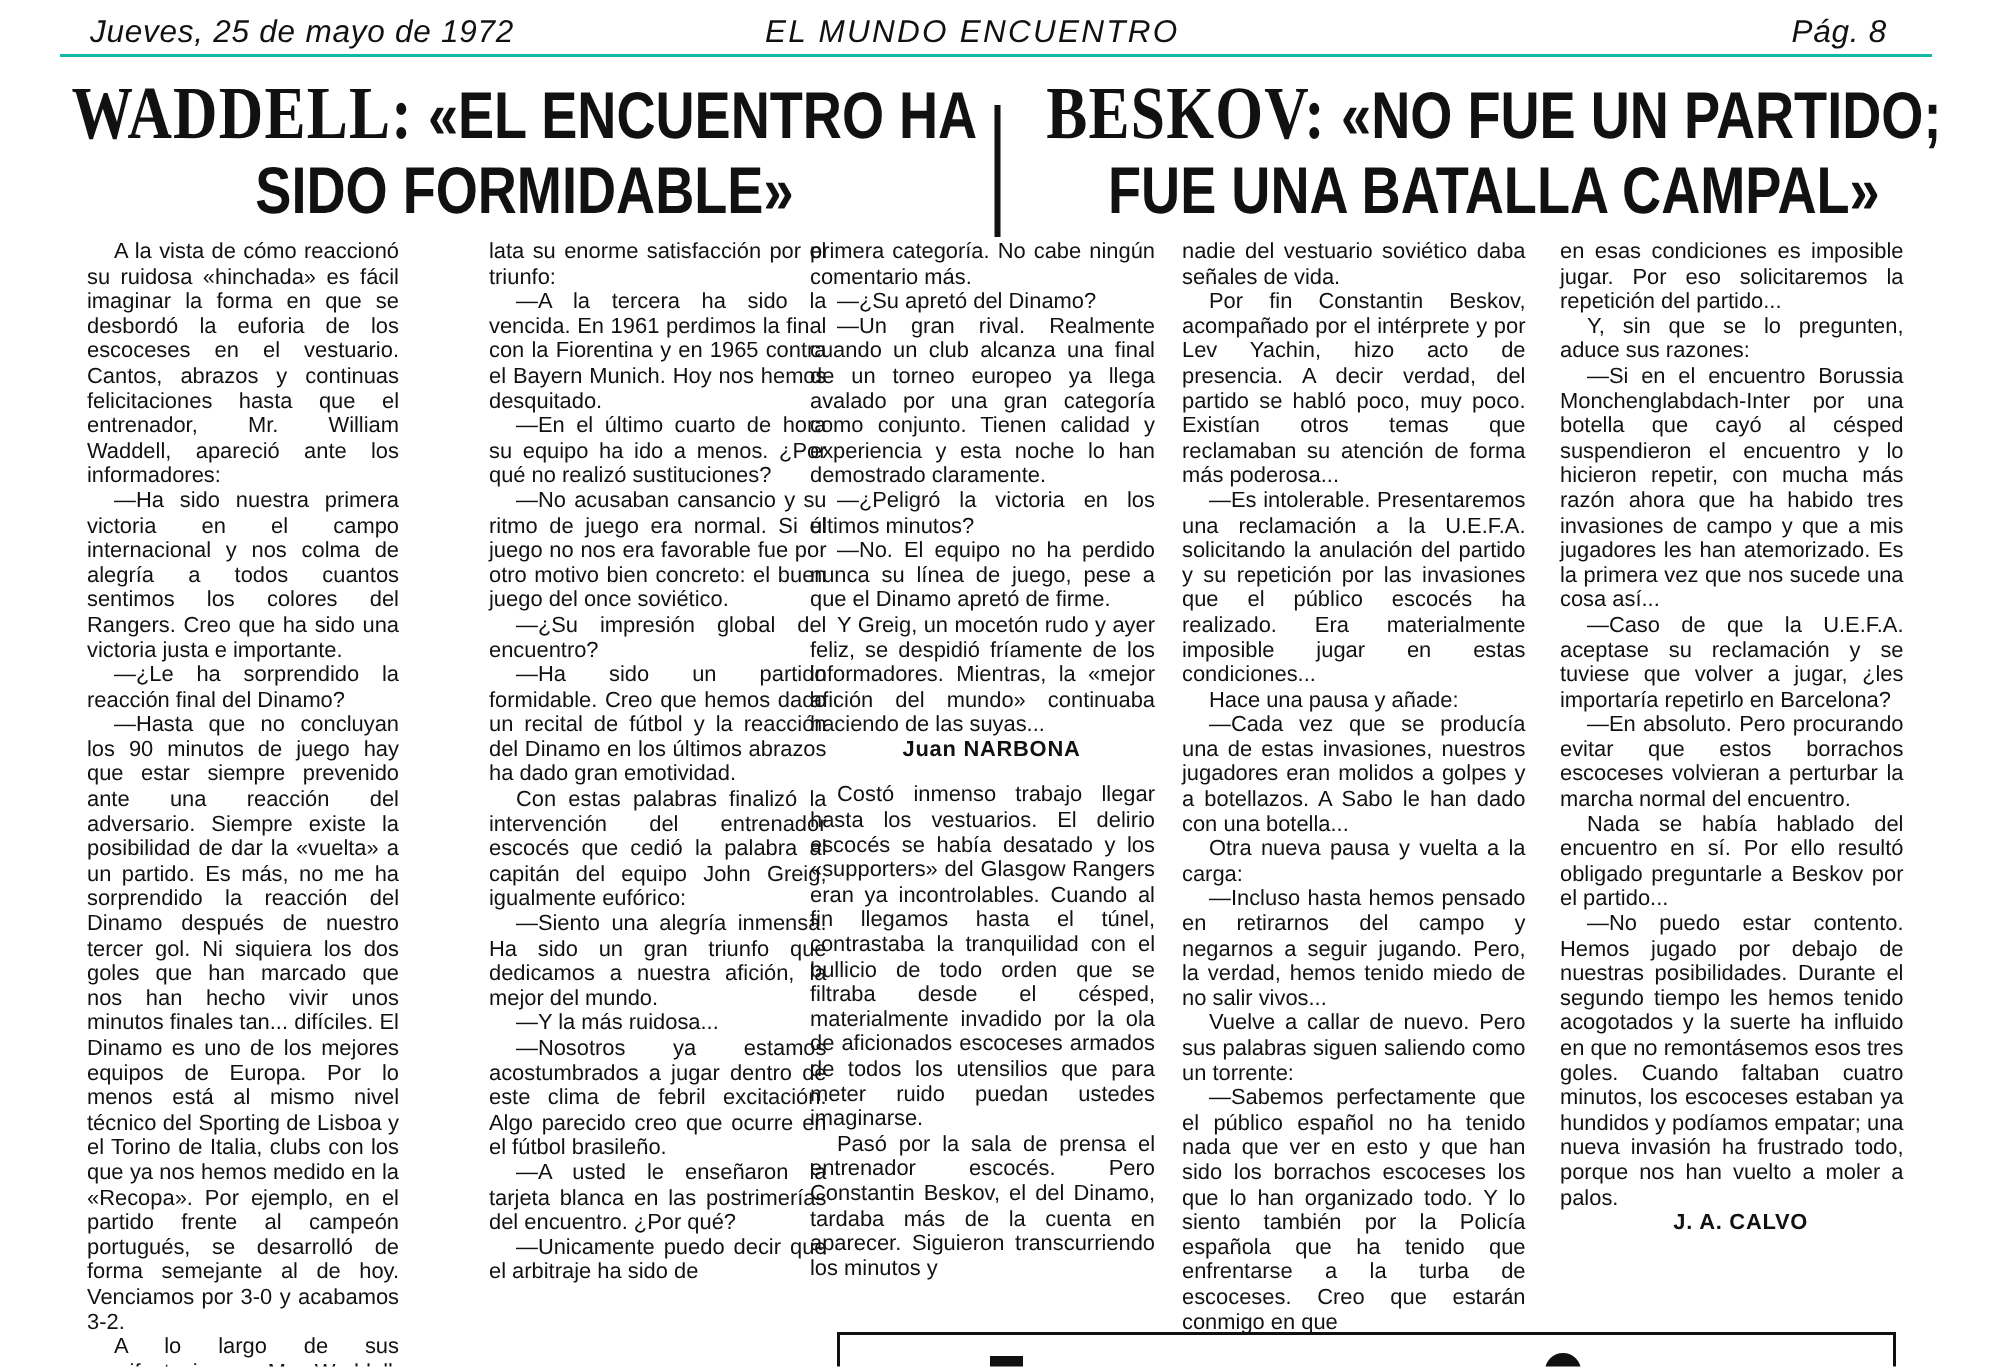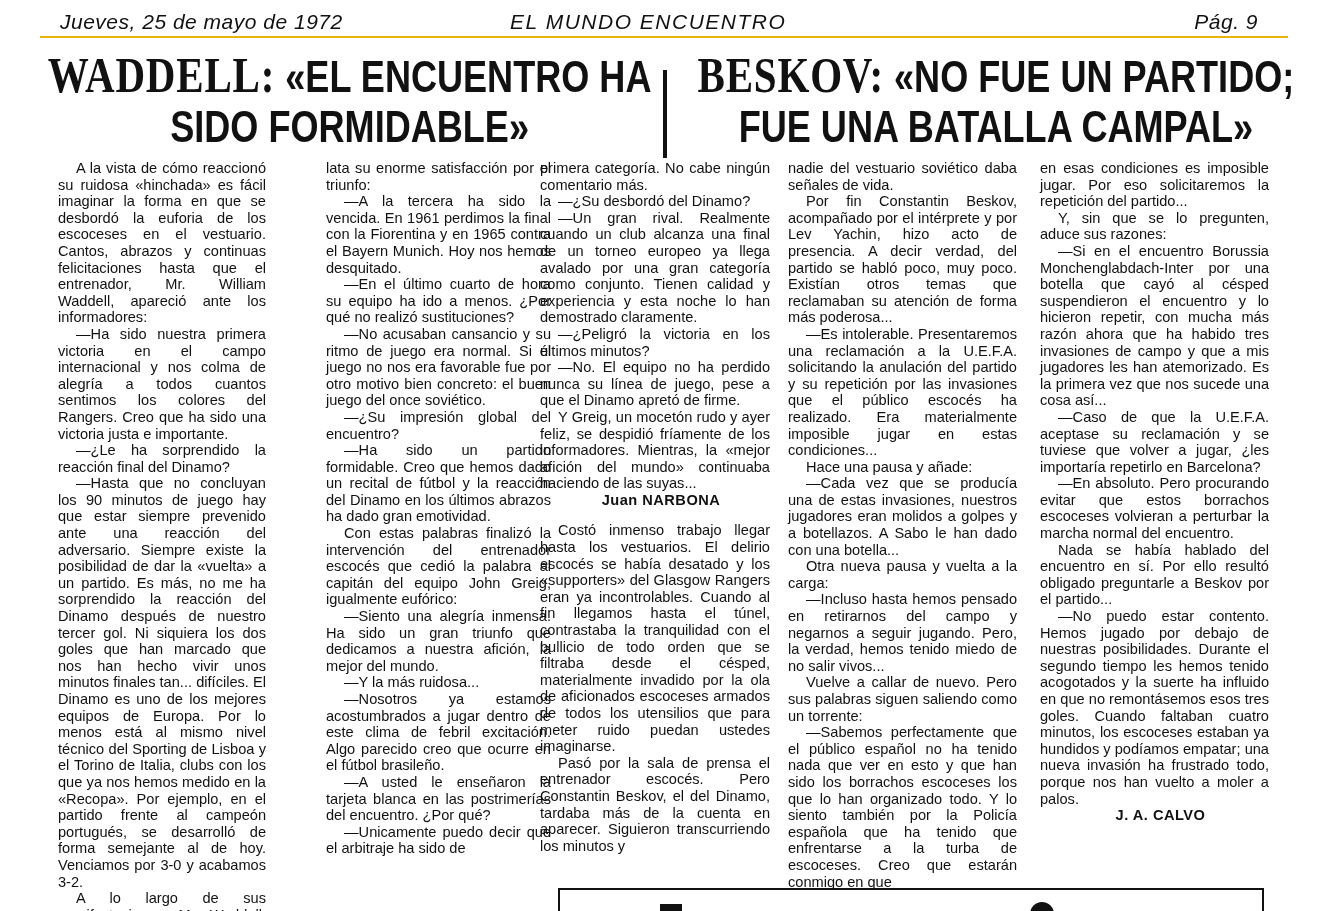--- a/index.html
+++ b/index.html
@@ -1,17 +1,17 @@
 <!DOCTYPE html>
 <html><head>
 <meta charset="utf-8">
 <style>
   html, body { margin:0; padding:0; background:#ffffff; }
   body { width:1341px; height:911px; position:relative; overflow:hidden; color:#111; }
-  .masthead { position:absolute; left:40px; top:6px; width:1248px; height:30px; border-bottom:2px solid #eab308; }
+  .masthead { position:absolute; left:40px; top:6px; width:1248px; height:30px; border-bottom:2px solid #14b8a6; }
   .mh-date, .mh-paper, .mh-page { position:absolute; top:4px; font-family:"Liberation Sans", sans-serif; font-style:italic; font-size:21px; letter-spacing:0.5px; }
   .mh-date { left:20px; }
   .mh-paper { left:470px; letter-spacing:1.5px; }
   .mh-page { right:30px; }
   .headline { position:absolute; top:50px; text-align:center; font-family:"Liberation Sans", sans-serif; font-weight:bold; font-size:44px; line-height:50px; transform:scaleX(0.82); transform-origin:left top; white-space:nowrap; }
   .hl-left { left:38px; width:760px; }
   .hl-right { left:672px; width:790px; }
   .hl-name { font-family:"Liberation Serif", serif; font-size:50px; letter-spacing:1px; }
   .divider { position:absolute; left:663px; top:70px; width:4px; height:88px; background:#111; }
   .col { position:absolute; top:160px; font-family:"Liberation Sans", sans-serif; font-size:14.6px; line-height:16.6px; text-align:justify; }
@@ -27,21 +27,21 @@
   .box { position:absolute; left:558px; top:888px; width:702px; height:40px; border-top:2px solid #111; border-left:2px solid #111; border-right:2px solid #111; }
   .box-block { position:absolute; left:100px; top:14px; width:22px; height:12px; background:#111; }
   .box-circle { position:absolute; left:470px; top:12px; width:24px; height:24px; border-radius:50%; background:#111; }
 </style>
 </head>
 <body>
 
 <div class="masthead">
   <span class="mh-date">Jueves, 25 de mayo de 1972</span>
   <span class="mh-paper">EL MUNDO ENCUENTRO</span>
-  <span class="mh-page">Pág. 9</span>
+  <span class="mh-page">Pág. 8</span>
 </div>
 
 <div class="headline hl-left">
   <div><span class="hl-name">WADDELL:</span> <span>«EL ENCUENTRO HA</span></div>
   <div>SIDO FORMIDABLE»</div>
 </div>
 
 <div class="divider"></div>
 
 <div class="headline hl-right">
@@ -67,21 +67,21 @@
   <p>Con estas palabras finalizó la intervención del entrenador escocés que cedió la palabra al capitán del equipo John Greig, igualmente eufórico:</p>
   <p>—Siento una alegría inmensa. Ha sido un gran triunfo que dedicamos a nuestra afición, la mejor del mundo.</p>
   <p>—Y la más ruidosa...</p>
   <p>—Nosotros ya estamos acostumbrados a jugar dentro de este clima de febril excitación. Algo parecido creo que ocurre en el fútbol brasileño.</p>
   <p>—A usted le enseñaron la tarjeta blanca en las postrimerías del encuentro. ¿Por qué?</p>
   <p>—Unicamente puedo decir que el arbitraje ha sido de</p>
 </div>
 
 <div class="col c3">
   <p class="noind">primera categoría. No cabe ningún comentario más.</p>
-  <p>—¿Su desbordó del Dinamo?</p>
+  <p>—¿Su apretó del Dinamo?</p>
   <p>—Un gran rival. Realmente cuando un club alcanza una final de un torneo europeo ya llega avalado por una gran categoría como conjunto. Tienen calidad y experiencia y esta noche lo han demostrado claramente.</p>
   <p>—¿Peligró la victoria en los últimos minutos?</p>
   <p>—No. El equipo no ha perdido nunca su línea de juego, pese a que el Dinamo apretó de firme.</p>
   <p>Y Greig, un mocetón rudo y ayer feliz, se despidió fríamente de los informadores. Mientras, la «mejor afición del mundo» continuaba haciendo de las suyas...</p>
   <p class="byline">Juan NARBONA</p>
   <p class="gap" style="margin-top:14px">Costó inmenso trabajo llegar hasta los vestuarios. El delirio escocés se había desatado y los «supporters» del Glasgow Rangers eran ya incontrolables. Cuando al fin llegamos hasta el túnel, contrastaba la tranquilidad con el bullicio de todo orden que se filtraba desde el césped, materialmente invadido por la ola de aficionados escoceses armados de todos los utensilios que para meter ruido puedan ustedes imaginarse.</p>
   <p>Pasó por la sala de prensa el entrenador escocés. Pero Constantin Beskov, el del Dinamo, tardaba más de la cuenta en aparecer. Siguieron transcurriendo los minutos y</p>
 </div>
 
 <div class="col c4">

